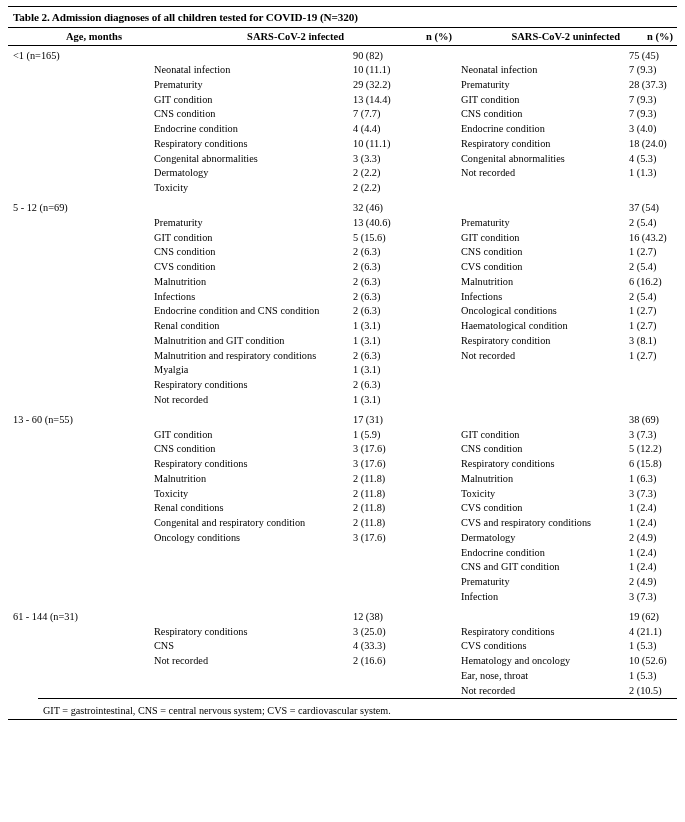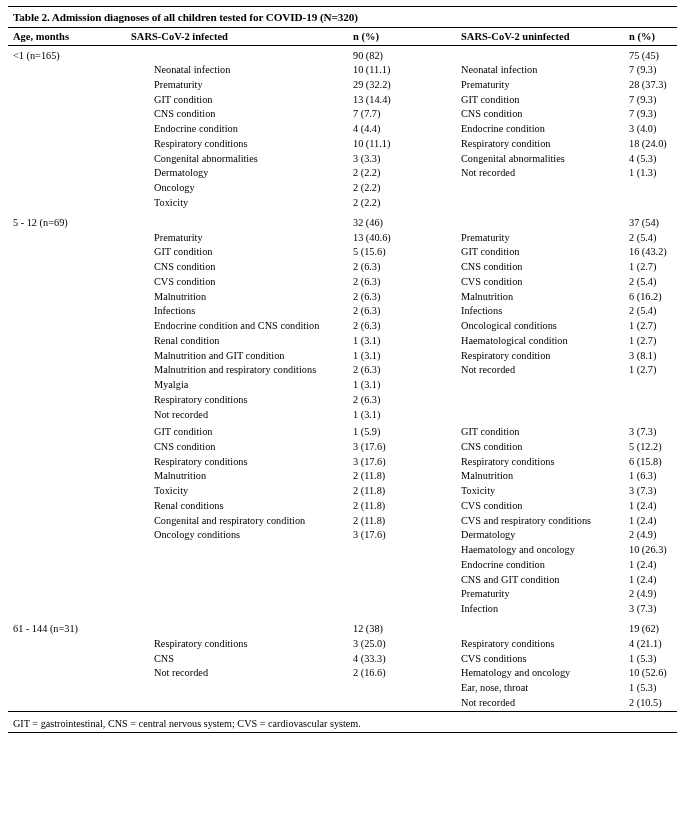--- a/index.html
+++ b/index.html
@@ -32,21 +32,21 @@
     letter-spacing: -0.1px;
   }
   table {
     border-collapse: collapse;
     width: 100%;
     font-size: 10.3px;
     table-layout: fixed;
   }
   thead th {
     font-weight: bold;
-    text-align: left;
+    text-align: right;
     font-size: 10.5px;
     padding: 3px 4px 3px 5px;
     border-bottom: 0.9px solid #000;
     vertical-align: bottom;
   }
   td {
     padding: 1.1px 4px 1.1px 5px;
     vertical-align: top;
     line-height: 1.22;
   }
@@ -54,20 +54,21 @@
   .col-inf   { width: 222px; }
   .col-n1    { width: 108px; }
   .col-uninf { width: 168px; }
   .col-n2    { width: 53px; }
   .indent { padding-left: 28px; }
   .grouprow td { padding-top: 3.5px; }
   .footnote {
     font-size: 10.2px;
     padding: 6px 4px 3px 5px;
     border-top: 0.9px solid #000;
+    margin-left: 30px;
   }
   .spacer-row td { height: 3px; padding: 0; }
 </style>
 </head>
 <body>
 
 <div class="page">
   <div class="table-wrap">
     <div class="caption">Table 2. Admission diagnoses of all children tested for COVID-19 (N=320)</div>
     <table>
@@ -146,27 +147,20 @@
           </tr>
           <tr>
             <td></td>
             <td class="indent">Dermatology</td>
             <td>2 (2.2)</td>
             <td>Not recorded</td>
             <td>1 (1.3)</td>
           </tr>
           <tr>
             <td></td>
-            <td class="indent">Oncology</td>
-            <td>2 (2.2)</td>
-            <td></td>
-            <td></td>
-          </tr>
-          <tr>
-            <td></td>
             <td class="indent">Toxicity</td>
             <td>2 (2.2)</td>
             <td></td>
             <td></td>
           </tr>
           <tr class="spacer-row">
             <td colspan="5"></td>
           </tr>
           <tr class="grouprow">
             <td>5 - 12 (n=69)</td>
@@ -262,20 +256,27 @@
           <tr>
             <td></td>
             <td class="indent">Not recorded</td>
             <td>1 (3.1)</td>
             <td></td>
             <td></td>
           </tr>
           <tr class="spacer-row">
             <td colspan="5"></td>
           </tr>
+          <tr class="grouprow">
+            <td>13 - 60 (n=55)</td>
+            <td></td>
+            <td>17 (31)</td>
+            <td></td>
+            <td>38 (69)</td>
+          </tr>
           <tr>
             <td></td>
             <td class="indent">GIT condition</td>
             <td>1 (5.9)</td>
             <td>GIT condition</td>
             <td>3 (7.3)</td>
           </tr>
           <tr>
             <td></td>
             <td class="indent">CNS condition</td>
@@ -317,27 +318,20 @@
             <td>2 (11.8)</td>
             <td>CVS and respiratory conditions</td>
             <td>1 (2.4)</td>
           </tr>
           <tr>
             <td></td>
             <td class="indent">Oncology conditions</td>
             <td>3 (17.6)</td>
             <td>Dermatology</td>
             <td>2 (4.9)</td>
-          </tr>
-          <tr>
-            <td></td>
-            <td class="indent"></td>
-            <td></td>
-            <td>Haematology and oncology</td>
-            <td>10 (26.3)</td>
           </tr>
           <tr>
             <td></td>
             <td class="indent"></td>
             <td></td>
             <td>Endocrine condition</td>
             <td>1 (2.4)</td>
           </tr>
           <tr>
             <td></td>

